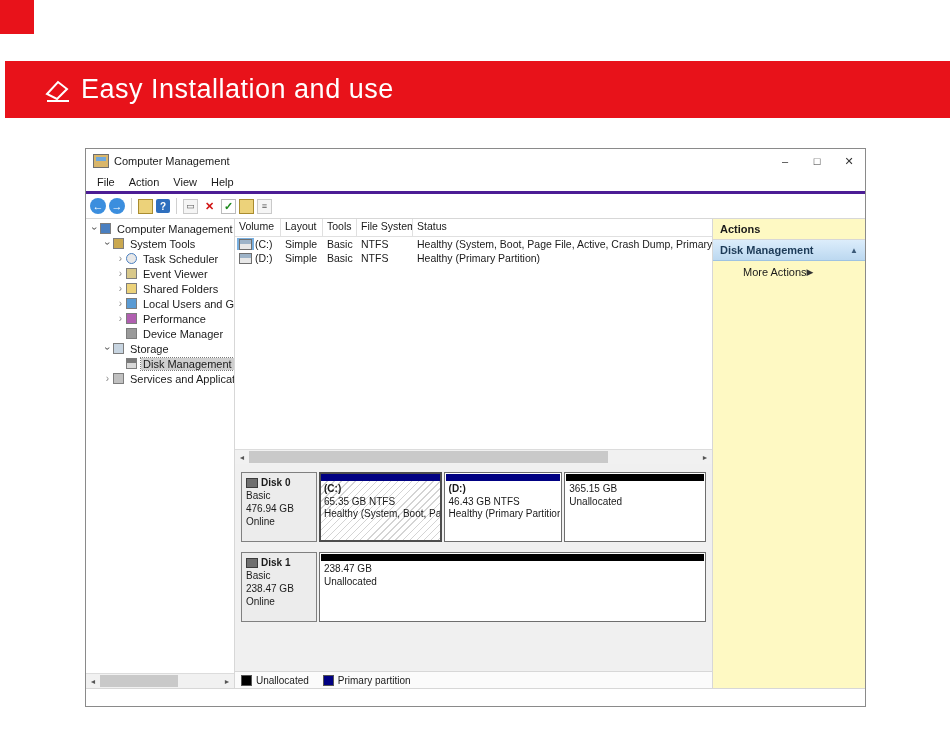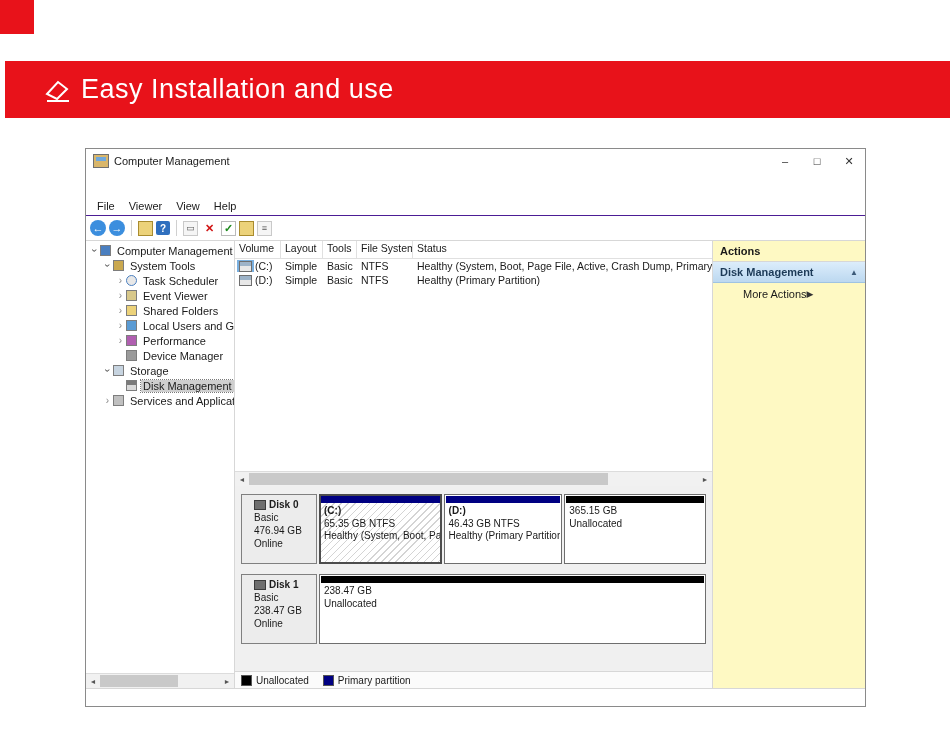--- a/index.html
+++ b/index.html
@@ -12,21 +12,21 @@
   .banner-title{color:#ffffff;font-size:27px;letter-spacing:.5px;}
 
   
   .window{position:absolute;left:85px;top:148px;width:779px;height:557px;background:#ffffff;
           border:1px solid #8a8a8a;display:flex;flex-direction:column;font-size:11px;color:#1a1a1a;}
   .titlebar{height:24px;display:flex;align-items:center;background:#ffffff;flex:0 0 auto;}
   .title-icon{width:14px;height:12px;margin:0 5px 0 7px;background:#d9b66a;border:1px solid #6f6f6f;position:relative;}
   .title-icon:after{content:"";position:absolute;left:2px;top:2px;right:2px;height:4px;background:#6fa8dc;}
   .window-title{flex:1;font-size:11px;}
   .win-btn{width:32px;height:24px;display:flex;align-items:center;justify-content:center;font-size:11px;color:#333;cursor:default;}
-  .menubar{height:18px;display:flex;align-items:center;padding-left:4px;border-bottom:1px solid #4c1d95;flex:0 0 auto;margin-top:24px;}
+  .menubar{height:18px;display:flex;align-items:center;padding-left:4px;border-bottom:3px solid #4c1d95;flex:0 0 auto;}
   .menu-item{padding:0 7px;font-size:11px;}
   .toolbar{height:24px;display:flex;align-items:center;padding-left:4px;border-bottom:1px solid #d7d7d7;flex:0 0 auto;gap:3px;}
   .tb-btn{width:17px;height:17px;display:inline-flex;align-items:center;justify-content:center;font-size:11px;}
   .tb-nav{background:#3b8ede;color:#fff;border-radius:50%;width:16px;height:16px;font-size:11px;}
   .tb-blue{background:#2f6fbe;color:#fff;font-weight:bold;font-size:10px;border-radius:2px;width:14px;height:14px;}
   .tb-red{color:#d11515;font-weight:bold;}
   .tb-green{color:#1d8a1d;font-weight:bold;border:1px solid #bbb;background:#fff;width:13px;height:13px;}
   .tb-yellow{background:#ecd27a;border:1px solid #a98c2f;width:13px;height:13px;}
   .tb-flat{color:#555;border:1px solid #c9c9c9;background:#f5f5f5;width:13px;height:13px;font-size:9px;}
   .tb-sep{width:1px;height:16px;background:#d0d0d0;margin:0 3px;display:inline-block;}
@@ -64,21 +64,21 @@
   .list-header{height:17px;display:flex;border-bottom:1px solid #e0e0e0;flex:0 0 auto;}
   .lh-cell{font-size:10.5px;padding:1px 4px;border-right:1px solid #e0e0e0;white-space:nowrap;overflow:hidden;box-sizing:border-box;flex:0 0 auto;}
   .list-rows{flex:1;overflow:hidden;}
   .list-row{height:14px;display:flex;align-items:center;white-space:nowrap;}
   .lr-cell{font-size:10.5px;padding:0 4px;overflow:hidden;white-space:nowrap;box-sizing:border-box;flex:0 0 auto;display:flex;align-items:center;}
   .vol-icon{width:11px;height:9px;margin-right:3px;background:linear-gradient(#9db3c8 45%,#e8e8e8 45%);border:1px solid #6f6f6f;flex:0 0 auto;}
   .vol-icon.vsel{outline:2px solid #7ab0e0;}
 
   .graph-area{flex:1;background:#f0f0f0;overflow:hidden;padding:8px 6px 0 6px;}
   .disk-row{display:flex;margin-bottom:10px;height:70px;}
-  .disk-label{width:76px;flex:0 0 auto;border:1px solid #808080;background:#ececec;padding:3px 12px;box-sizing:border-box;font-size:10px;line-height:13px;}
+  .disk-label{width:76px;flex:0 0 auto;border:1px solid #808080;background:#ececec;padding:3px 4px;box-sizing:border-box;font-size:10px;line-height:13px;}
   .disk-name{font-weight:bold;display:flex;align-items:center;gap:3px;}
   .disk-icon{width:10px;height:8px;background:#6f6f6f;border:1px solid #3c3c3c;display:inline-block;}
   .parts{flex:1;display:flex;margin-left:2px;gap:2px;min-width:0;}
   .part{border:1px solid #6e6e6e;background:#ffffff;box-sizing:border-box;padding:1px;display:flex;flex-direction:column;min-width:0;}
   .pstrip{height:7px;flex:0 0 auto;}
   .part.primary .pstrip{background:#000082;}
   .part.unalloc .pstrip{background:#000000;}
   .pbody{flex:1;padding:2px 3px;font-size:10px;line-height:12.5px;overflow:hidden;white-space:nowrap;}
   .pbody.hatch{background:repeating-linear-gradient(135deg,#ffffff 0 4px,#d4d4d4 4px 5px);}
   .plabel{font-weight:bold;}
@@ -120,21 +120,21 @@
   <div class="titlebar">
     <span class="title-icon"></span>
     <span class="window-title">Computer Management</span>
     <span class="win-btn">–</span>
     <span class="win-btn">□</span>
     <span class="win-btn">✕</span>
   </div>
 
   <div class="menubar" id="menubar">
       <span class="menu-item">File</span>
-      <span class="menu-item">Viewer</span>
+      <span class="menu-item">Action</span>
       <span class="menu-item">View</span>
       <span class="menu-item">Help</span>
     </div>
   <div class="toolbar" id="toolbar">
       <span class="tb-btn tb-nav">←</span>
       <span class="tb-btn tb-nav">→</span>
       <span class="tb-sep"></span>
       <span class="tb-btn tb-yellow"></span>
       <span class="tb-btn tb-blue">?</span>
       <span class="tb-sep"></span>

